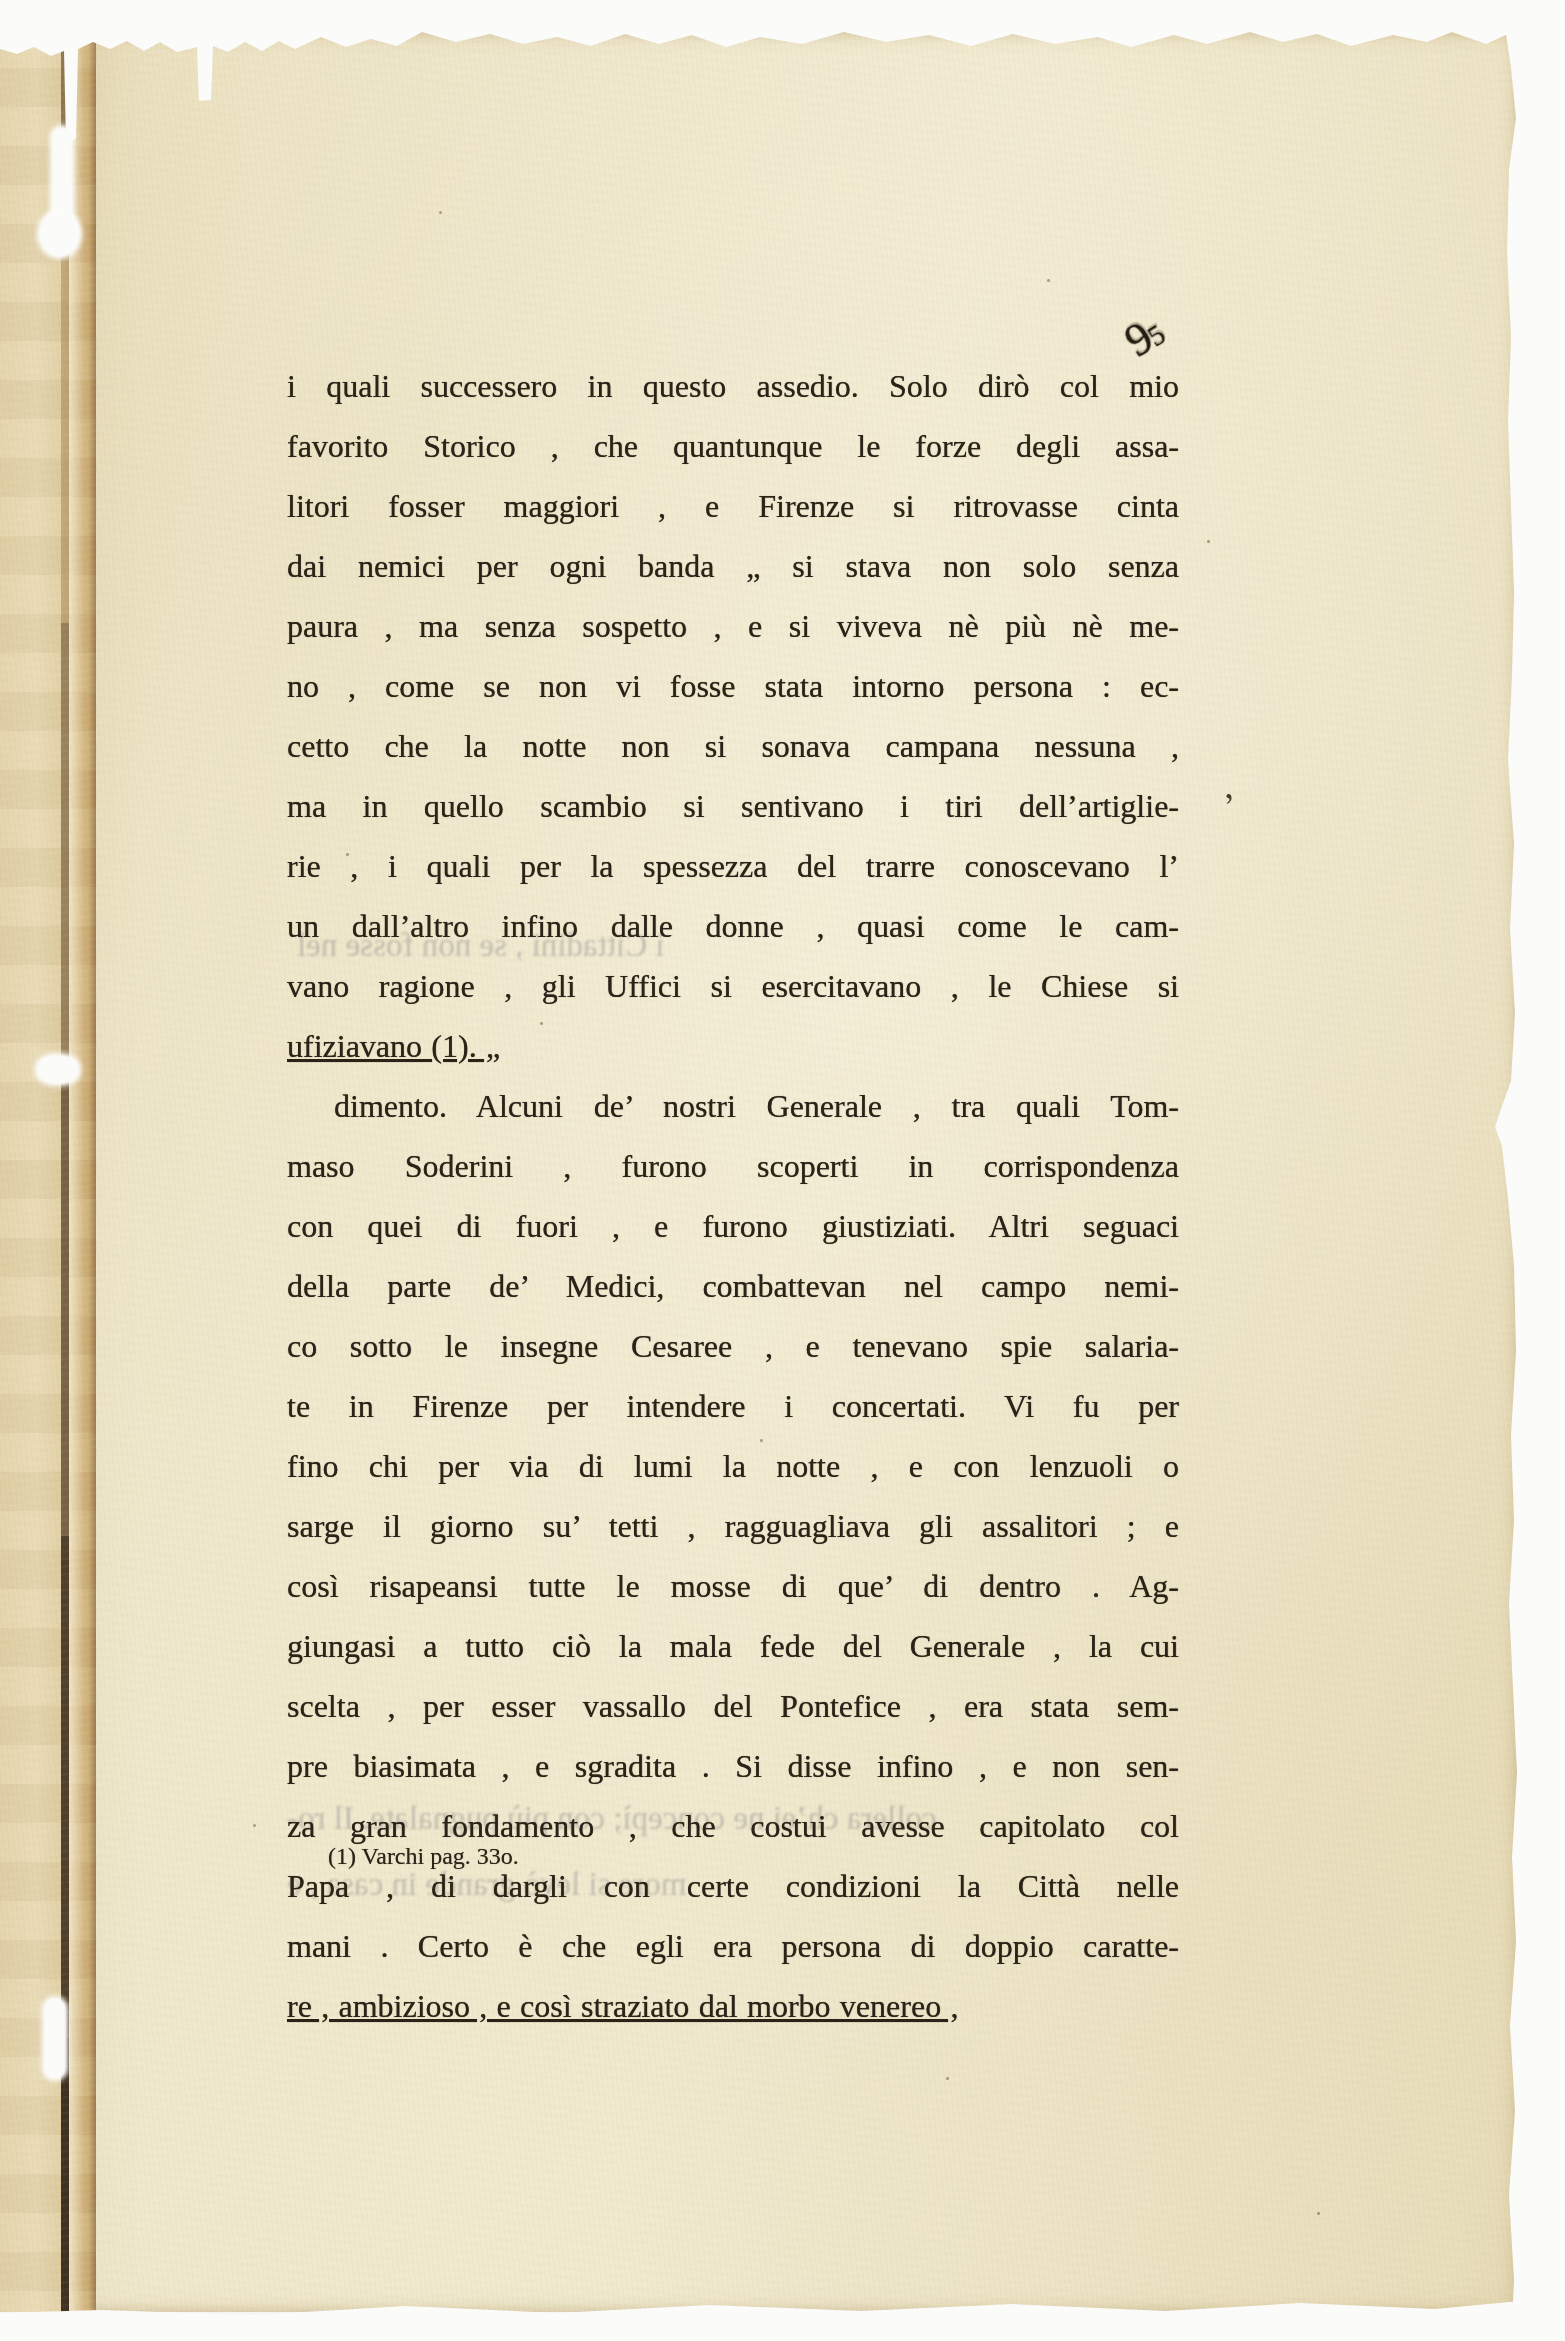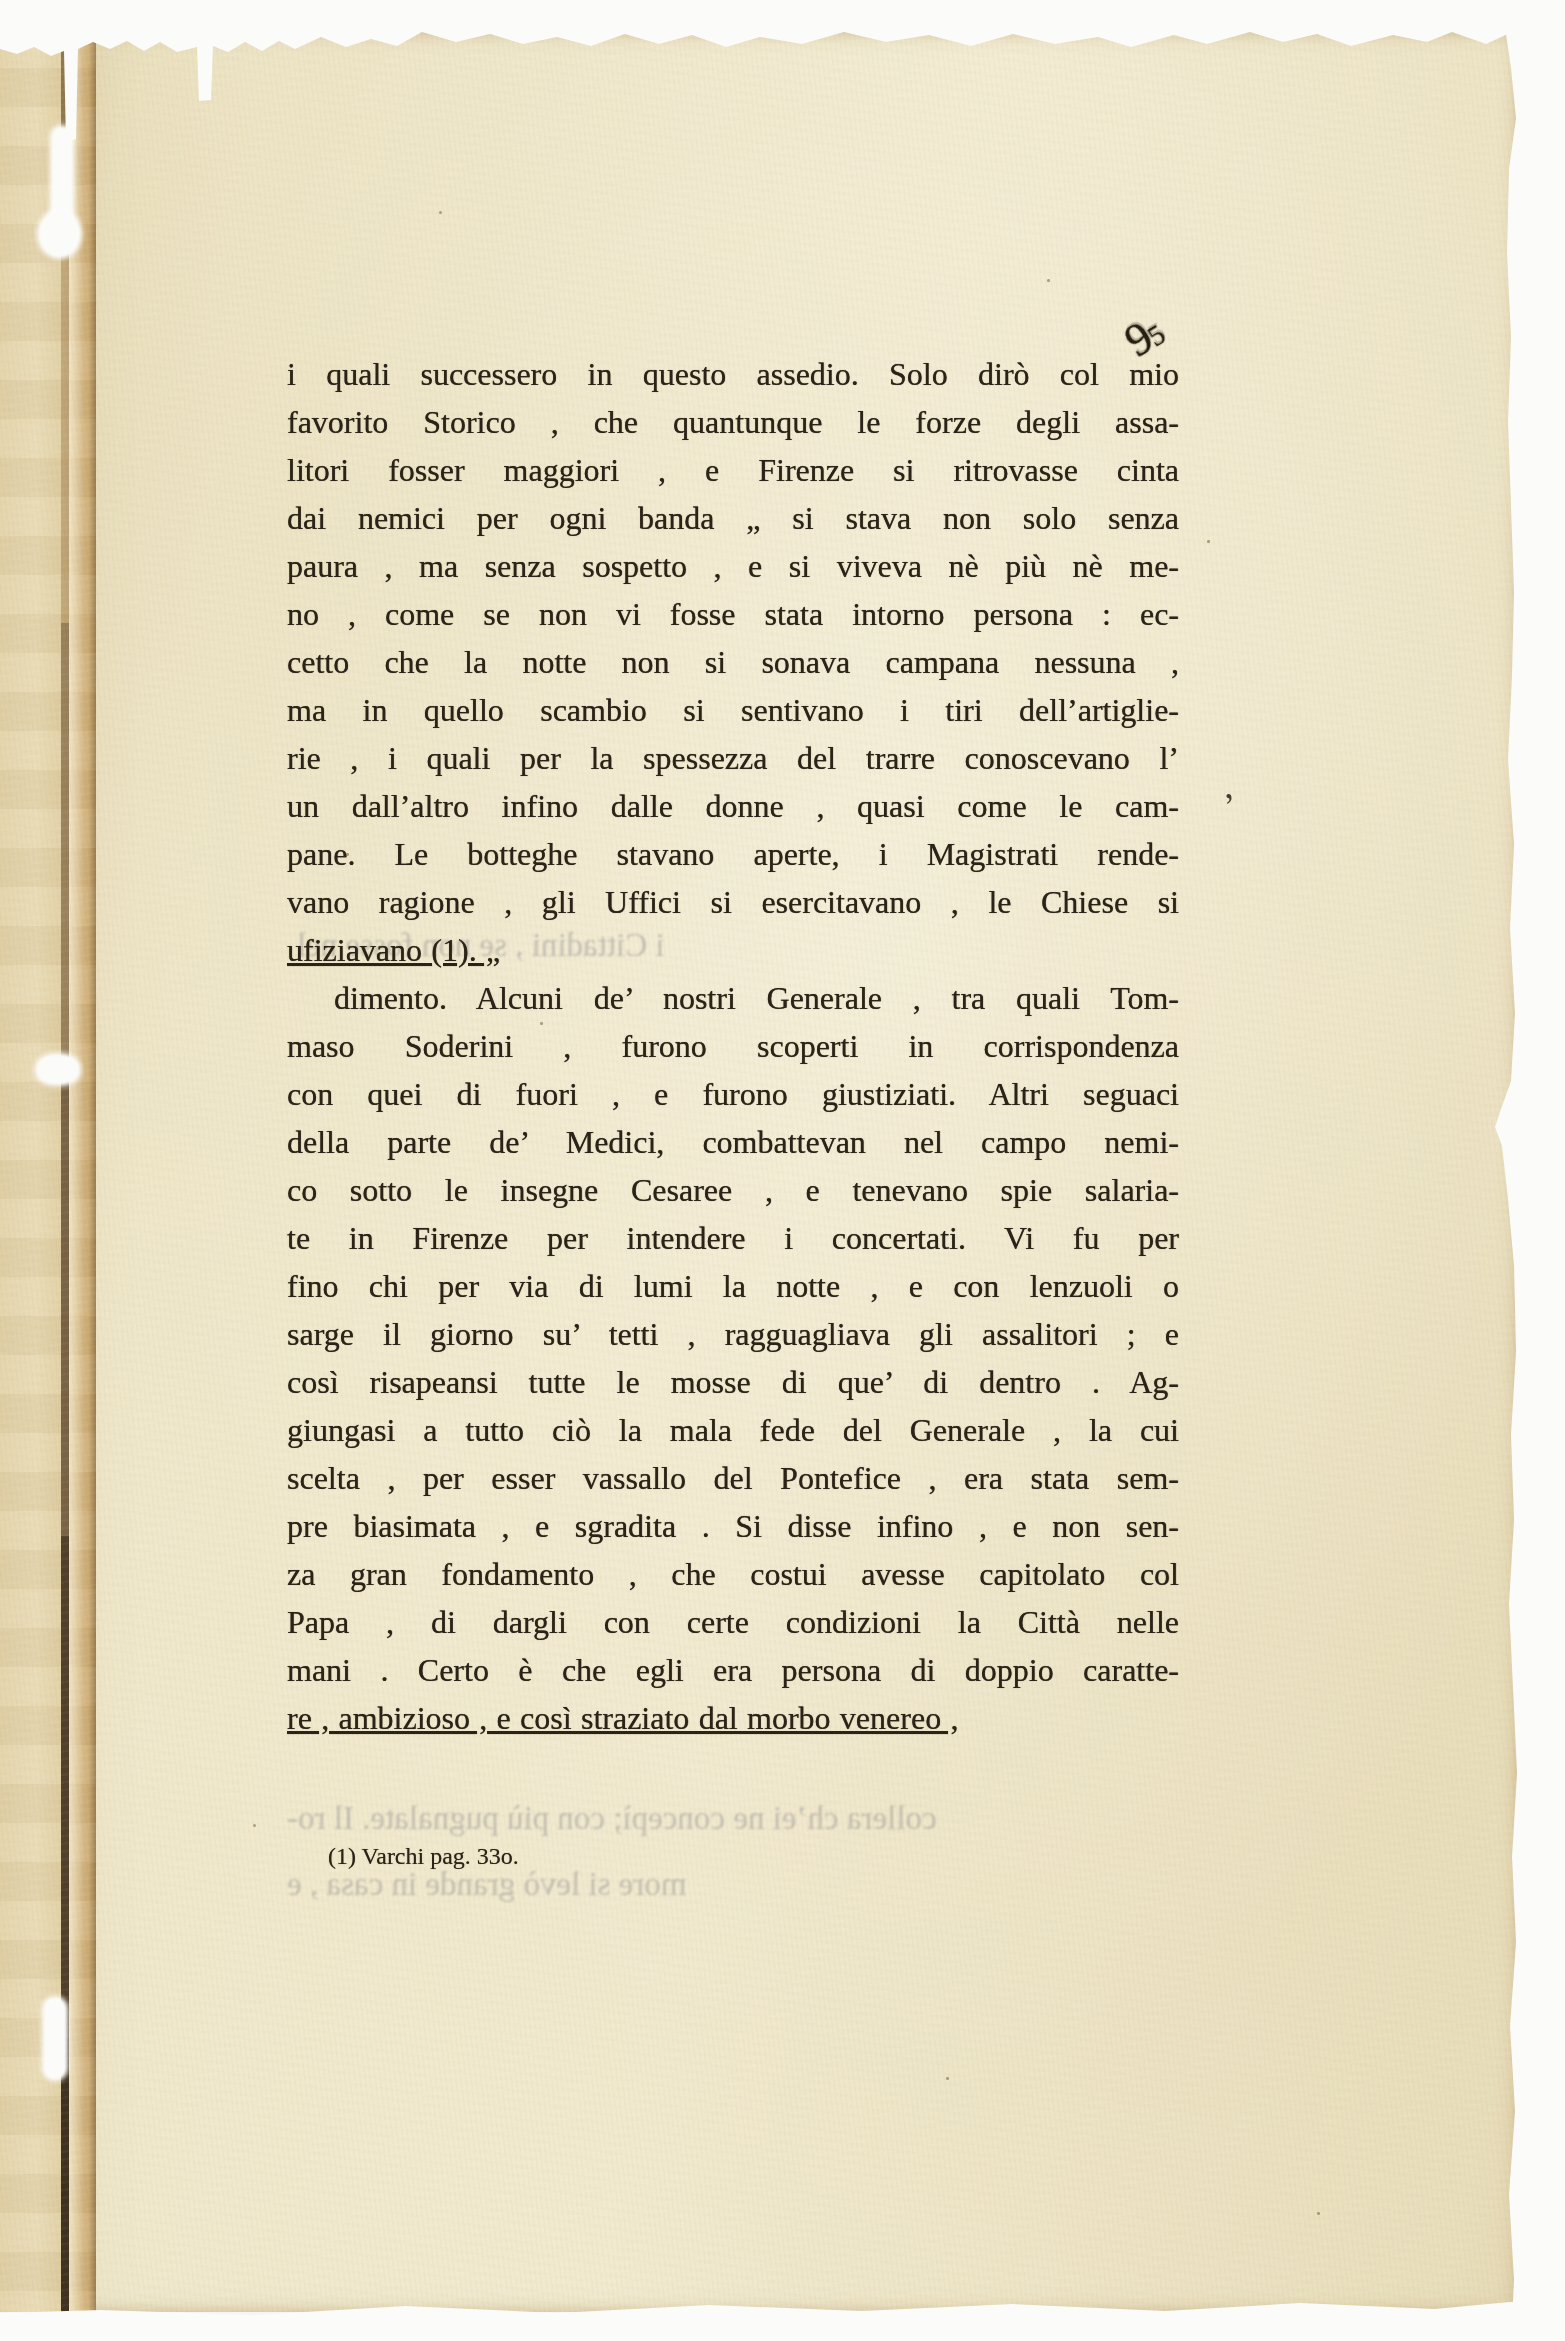--- a/index.html
+++ b/index.html
@@ -72,21 +72,21 @@
     filter:drop-shadow(0 -2.5px 2.5px rgba(160,130,80,.4));
     clip-path:polygon(0 169px,0 140px,101px 137px,253px 142px,405px 133px,557px 140px,709px 132px,861px 138px,1013px 131px,1165px 138px,1300px 130px,1435px 136px,1520px 128px,1565px 135px,1565px 169px);
   }
   
   .text-block{
     position:absolute;left:287px;top:350px;width:892px;
     font-size:32px;line-height:48px;color:#2b2317;
     text-shadow:0 0 0.8px rgba(43,35,23,.65), 0.3px 0.3px 0 rgba(43,35,23,.3);
     word-spacing:1.3px;
   }
-  .tl{text-align:justify;text-align-last:justify;}
+  .tl{text-align:justify;text-align-last:justify;margin-top:12px;}
   .para1 .tl:last-child,.para2 .tl:last-child{text-align-last:left;text-decoration:underline;}
   .para2 .tl:first-child{text-indent:47px;}
   .footnote{
     position:absolute;left:328px;top:1843px;
     font-size:24px;color:#2b2317;
     text-shadow:0 0 0.8px rgba(43,35,23,.6);
   }
   .page-number{
     position:absolute;left:1123px;top:297px;width:84px;
     font-size:29px;color:#241e12;transform:rotate(-31deg);
@@ -138,21 +138,20 @@
         <div class="tl">i quali successero in questo assedio. Solo dirò col mio</div>
         <div class="tl">favorito Storico , che quantunque le forze degli assa-</div>
         <div class="tl">litori fosser maggiori , e Firenze si ritrovasse cinta</div>
         <div class="tl">dai nemici per ogni banda „ si stava non solo senza</div>
         <div class="tl">paura , ma senza sospetto , e si viveva nè più nè me-</div>
         <div class="tl">no , come se non vi fosse stata intorno persona : ec-</div>
         <div class="tl">cetto che la notte non si sonava campana nessuna ,</div>
         <div class="tl">ma in quello scambio si sentivano i tiri dell’artiglie-</div>
         <div class="tl">rie , i quali per la spessezza del trarre conoscevano l’</div>
         <div class="tl">un dall’altro infino dalle donne , quasi come le cam-</div>
-        <div class="tl">pane. Le botteghe stavano aperte, i Magistrati rende-</div>
         <div class="tl">vano ragione , gli Uffici si esercitavano , le Chiese si</div>
         <div class="tl">ufiziavano (1). „</div>
       </div>
     <div class="para para2">
         <div class="tl">dimento. Alcuni de’ nostri Generale , tra quali Tom-</div>
         <div class="tl">maso Soderini , furono scoperti in corrispondenza</div>
         <div class="tl">con quei di fuori , e furono giustiziati. Altri seguaci</div>
         <div class="tl">della parte de’ Medici, combattevan nel campo nemi-</div>
         <div class="tl">co sotto le insegne Cesaree , e tenevano spie salaria-</div>
         <div class="tl">te in Firenze per intendere i concertati. Vi fu per</div>

